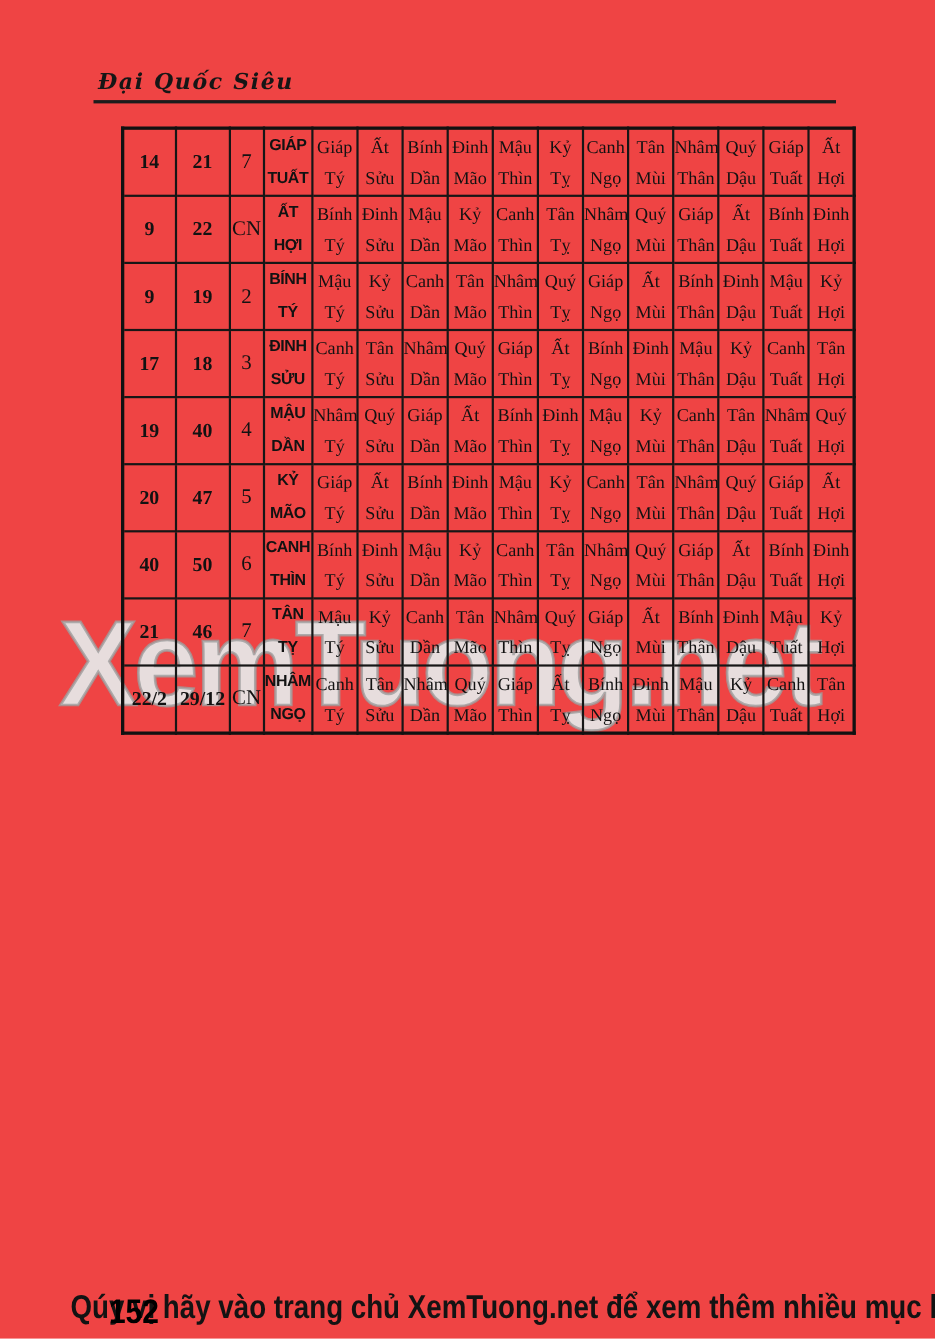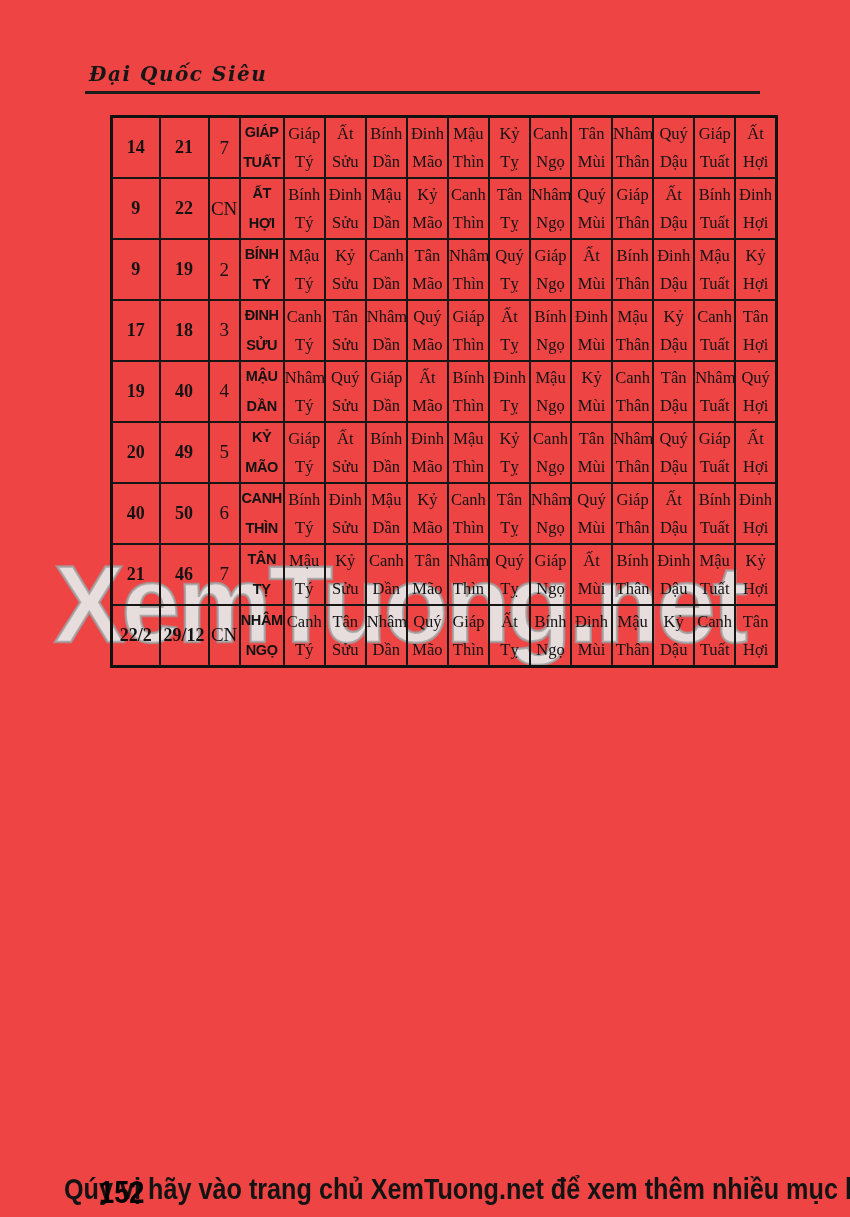--- a/index.html
+++ b/index.html
@@ -504,21 +504,21 @@
           </td>
           <td class="pillar">
             <div class="two">
               <div>Quý</div>
               <div>Hợi</div>
             </div>
           </td>
         </tr>
         <tr>
           <td class="num">20</td>
-          <td class="num">49</td>
+          <td class="num">47</td>
           <td class="weekday">5</td>
           <td class="daypillar">
             <div class="two">
               <div>KỶ</div>
               <div>MÃO</div>
             </div>
           </td>
           <td class="pillar">
             <div class="two">
               <div>Giáp</div>

